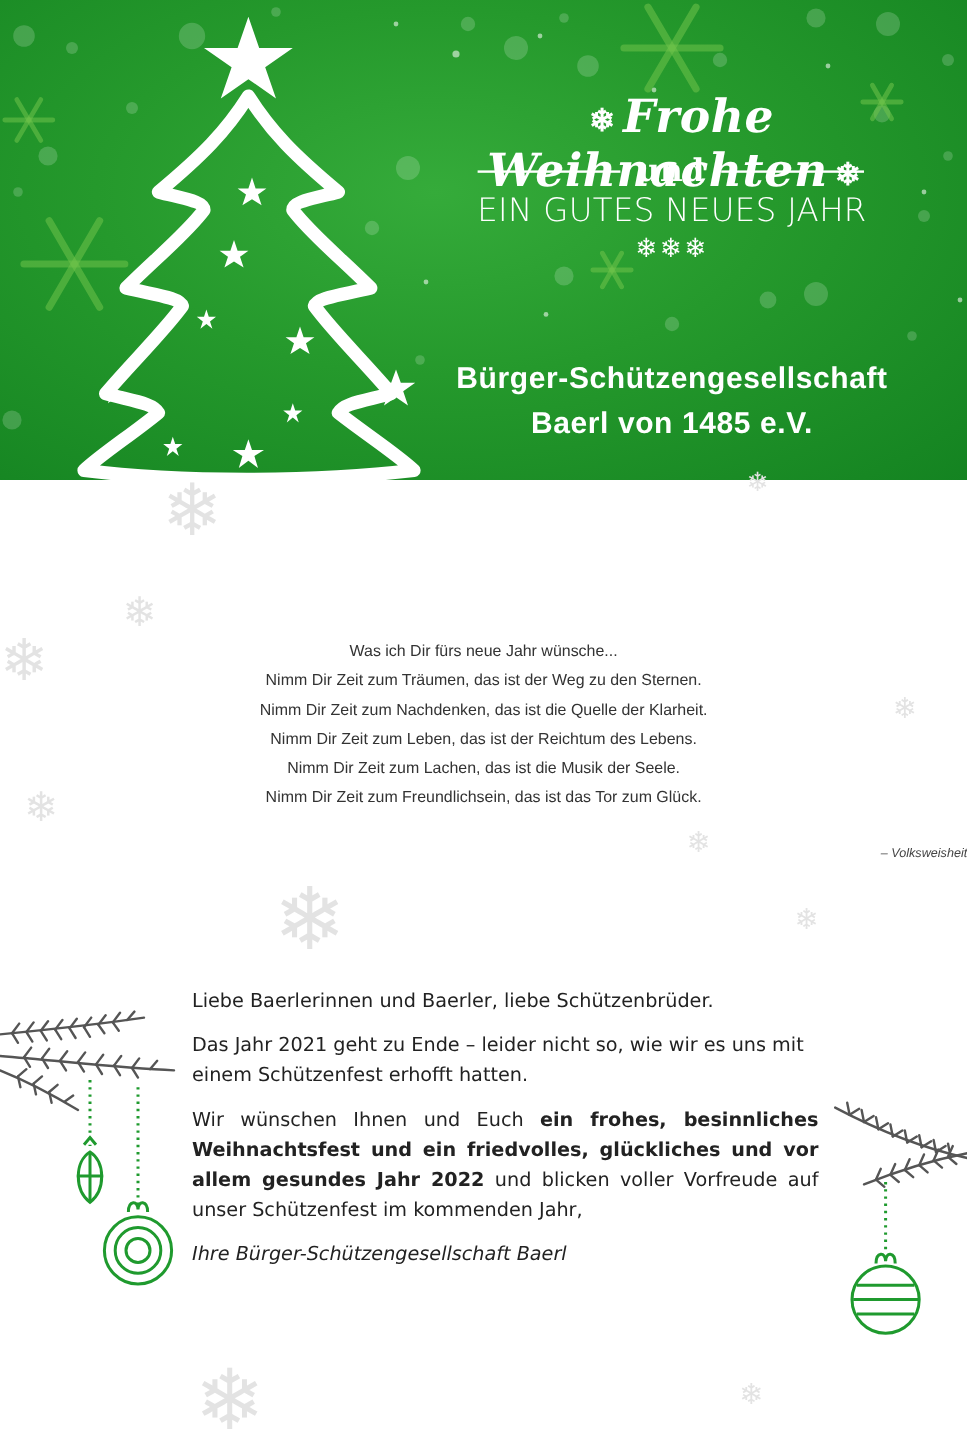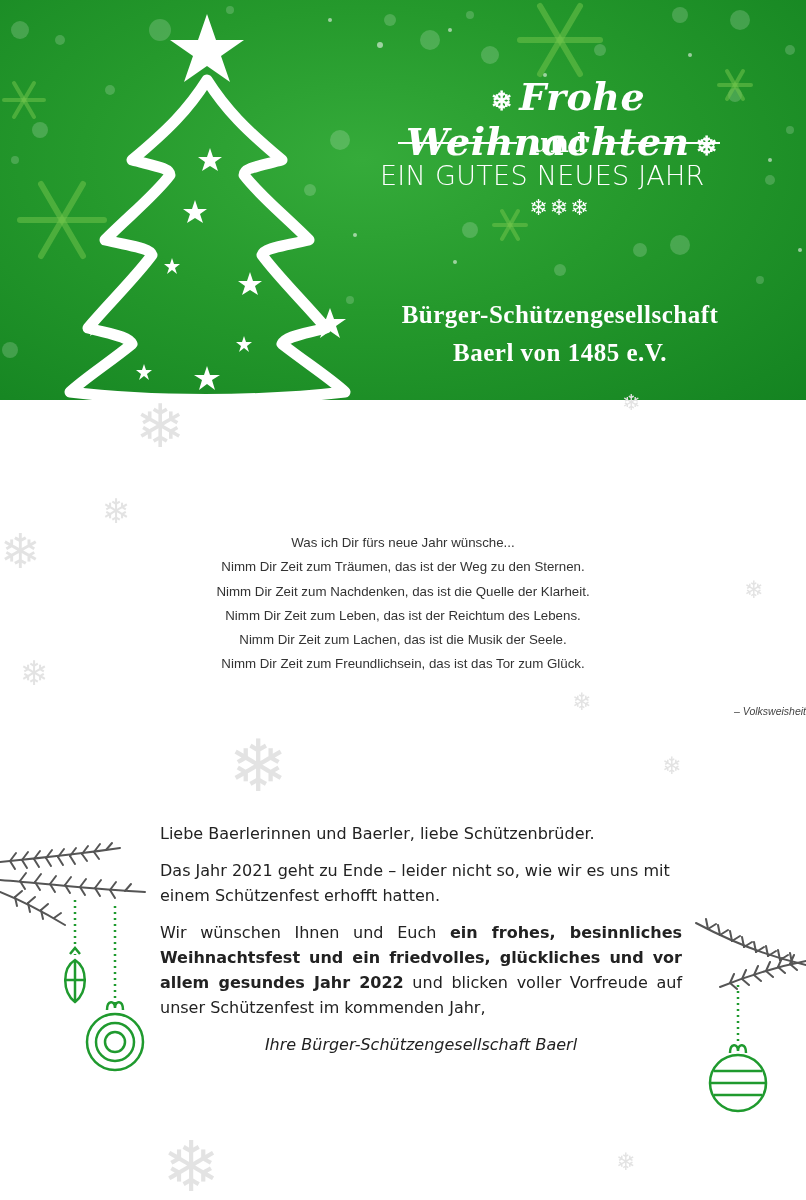--- a/index.html
+++ b/index.html
@@ -7,37 +7,37 @@
   .banner { position:absolute; left:0; top:0; width:806px; height:400px; overflow:hidden;
     background: radial-gradient(ellipse at 45% 40%, #35ab3a 0%, #25992c 45%, #148321 100%); }
   .banner svg.bg { position:absolute; left:0; top:0; }
   .tree { position:absolute; left:60px; top:10px; }
   .greet-script { position:absolute; left:360px; top:74px; width:410px; text-align:center; color:#fff;
     font-family:"DejaVu Serif", serif; font-style:italic; font-weight:bold; font-size:38px; letter-spacing:0.5px; }
   .greet-script .flake { font-style:normal; font-size:26px; vertical-align:middle; margin:0 6px; }
   .und-row { position:absolute; left:398px; top:128px; width:322px; display:flex; align-items:center; gap:14px; }
   .und-row .line { flex:1; height:2px; background:#fff; }
   .und-row .und { color:#fff; font-family:"DejaVu Serif", serif; font-weight:bold; font-size:26px; }
-  .greet-sub { position:absolute; left:380px; top:160px; width:360px; text-align:left; color:#fff;
+  .greet-sub { position:absolute; left:380px; top:160px; width:360px; text-align:center; color:#fff;
     font-family:"DejaVu Sans", sans-serif; font-size:27px; font-weight:300; letter-spacing:0.3px; }
   .flakes-row { position:absolute; left:510px; top:195px; width:100px; text-align:center; color:#fff; font-size:22px; letter-spacing:2px; }
   .club { position:absolute; left:370px; top:296px; width:380px; text-align:center; color:#fff;
-    font-family:Liberation Serif, serif; font-weight:bold; font-size:25px; line-height:38px; letter-spacing:0.5px; }
+    font-family:Liberation Sans, sans-serif; font-weight:bold; font-size:25px; line-height:38px; letter-spacing:0.5px; }
   .snow { position:absolute; color:#e3e3e3; line-height:1; }
   .poem { position:absolute; left:0; top:531px; width:806px; text-align:center; color:#333;
     font-family:"Liberation Sans", sans-serif; font-size:13.3px; line-height:24.3px; }
   .poem .line { display:block; }
   .attrib { position:absolute; left:0; top:705px; width:806px; text-align:right; color:#444;
     font-family:"Liberation Sans", sans-serif; font-style:italic; font-size:10.5px; }
   .letter { position:absolute; left:160px; top:821px; width:522px; color:#222;
     font-family:"DejaVu Sans", sans-serif; font-size:16px; line-height:25px; }
   .letter p { margin:0 0 12px 0; }
   .letter .justify { text-align:justify; }
   .letter b { font-weight:bold; }
-  .letter .sig { font-style:italic;text-align:center; }
+  .letter .sig { font-style:italic; }
   .deco { position:absolute; }
 </style>
 </head>
 <body>
 
 <div class="banner">
   <svg class="bg" width="806" height="400">
     <g fill="#ffffff" fill-opacity="0.18">
       <circle cx="20" cy="30" r="9"></circle>
         <circle cx="60" cy="40" r="5"></circle>

